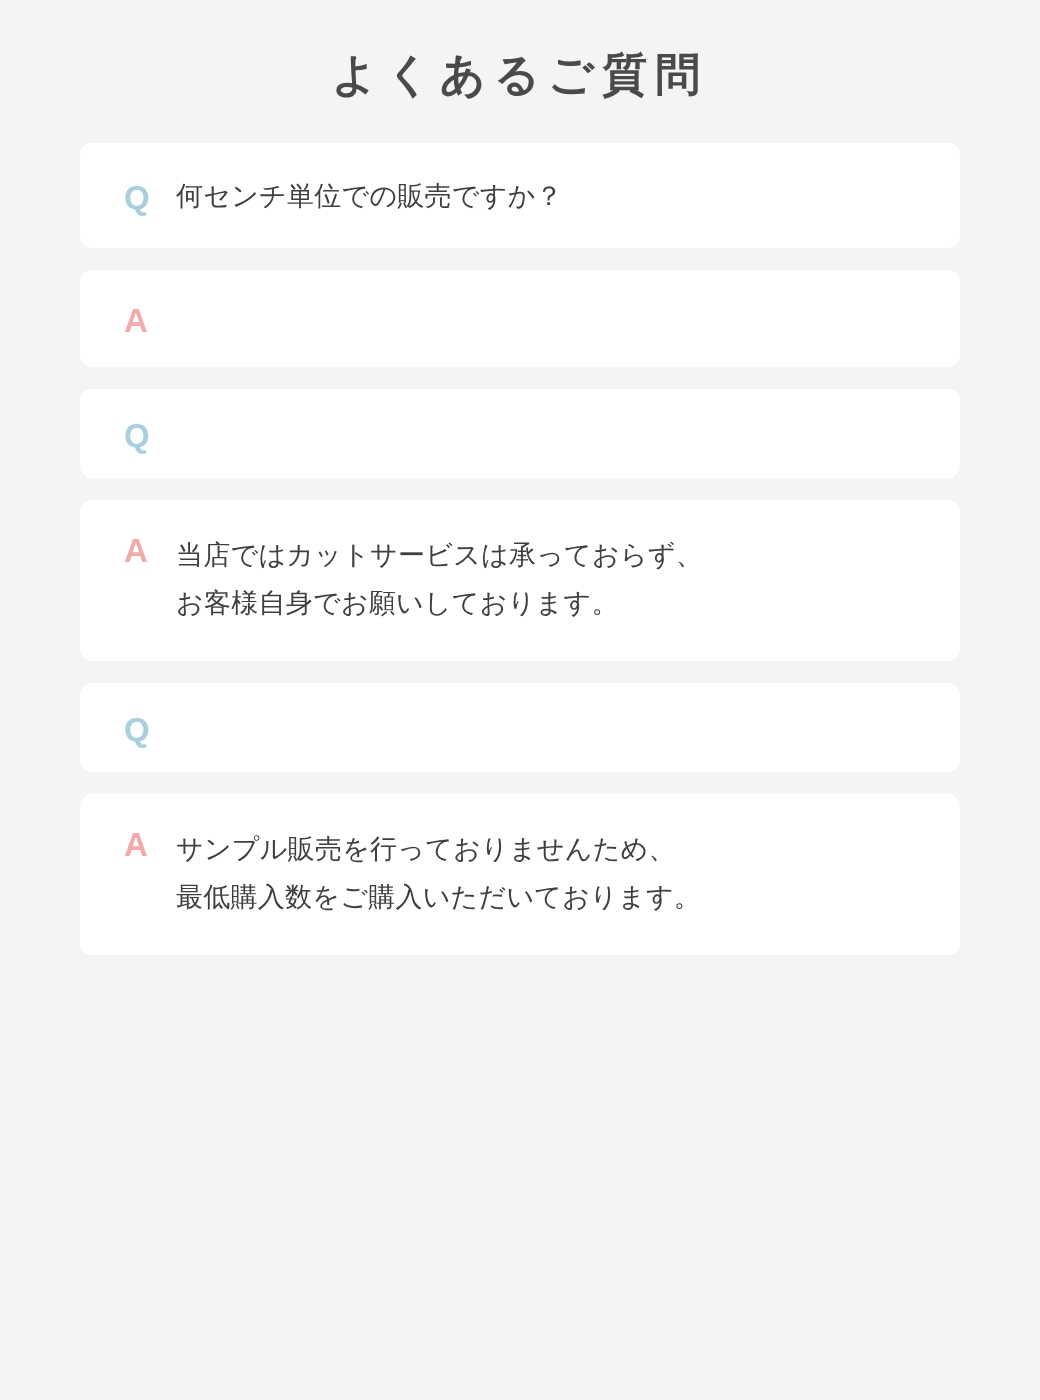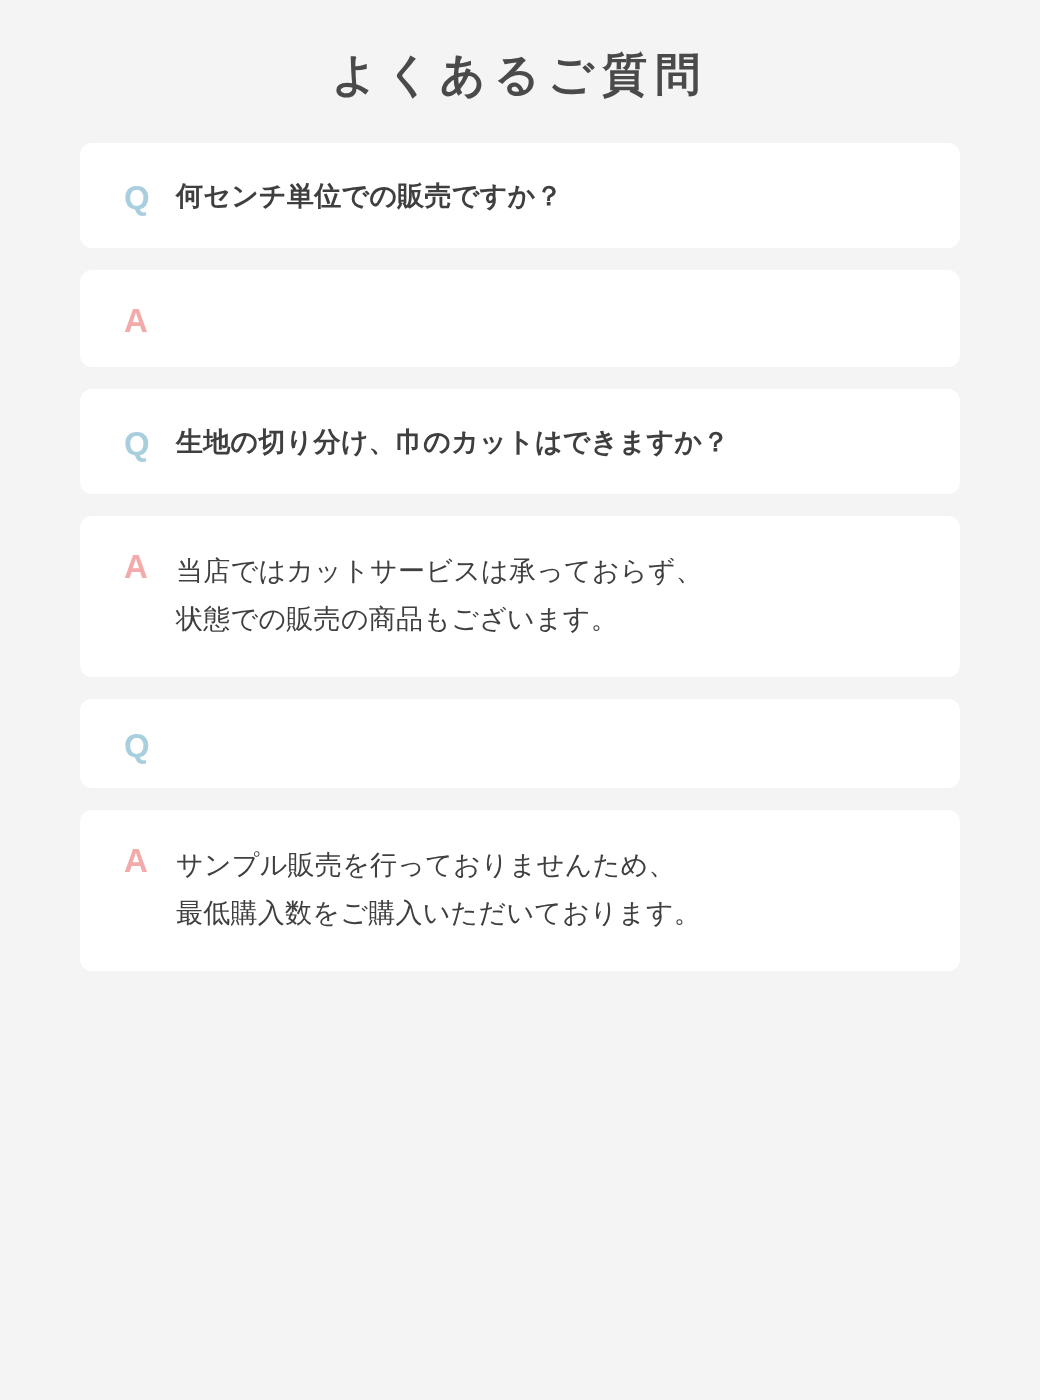--- a/index.html
+++ b/index.html
@@ -78,21 +78,20 @@
     font-size: 27px;
     line-height: 1.78;
     color: #3f3f3f;
     letter-spacing: 0.01em;
     white-space: pre-line;
     flex: 1 1 auto;
     padding-top: 1px;
   }
   .card.question .text {
     white-space: nowrap;
-    font-weight: bold;
   }
 </style>
 </head>
 <body>
 
 <div class="page">
 
   <h1 class="page-title">よくあるご質問</h1>
 
   <div class="faq-list">
@@ -101,27 +100,26 @@
       <div class="marker q">Q</div>
       <div class="text">何センチ単位での販売ですか？</div>
     </div>
 
     <div class="card answer">
       <div class="marker a">A</div>
     </div>
 
     <div class="card question">
       <div class="marker q">Q</div>
-      <div class="text">生地の切り分け、巾のカットはできますか？</div>
     </div>
 
     <div class="card answer">
       <div class="marker a">A</div>
       <div class="text">当店ではカットサービスは承っておらず、
-状態での販売の商品もございます。</div>
+お客様自身でお願いしております。</div>
     </div>
 
     <div class="card question">
       <div class="marker q">Q</div>
     </div>
 
     <div class="card answer">
       <div class="marker a">A</div>
       <div class="text">サンプル販売を行っておりませんため、
 最低購入数をご購入いただいております。</div>

